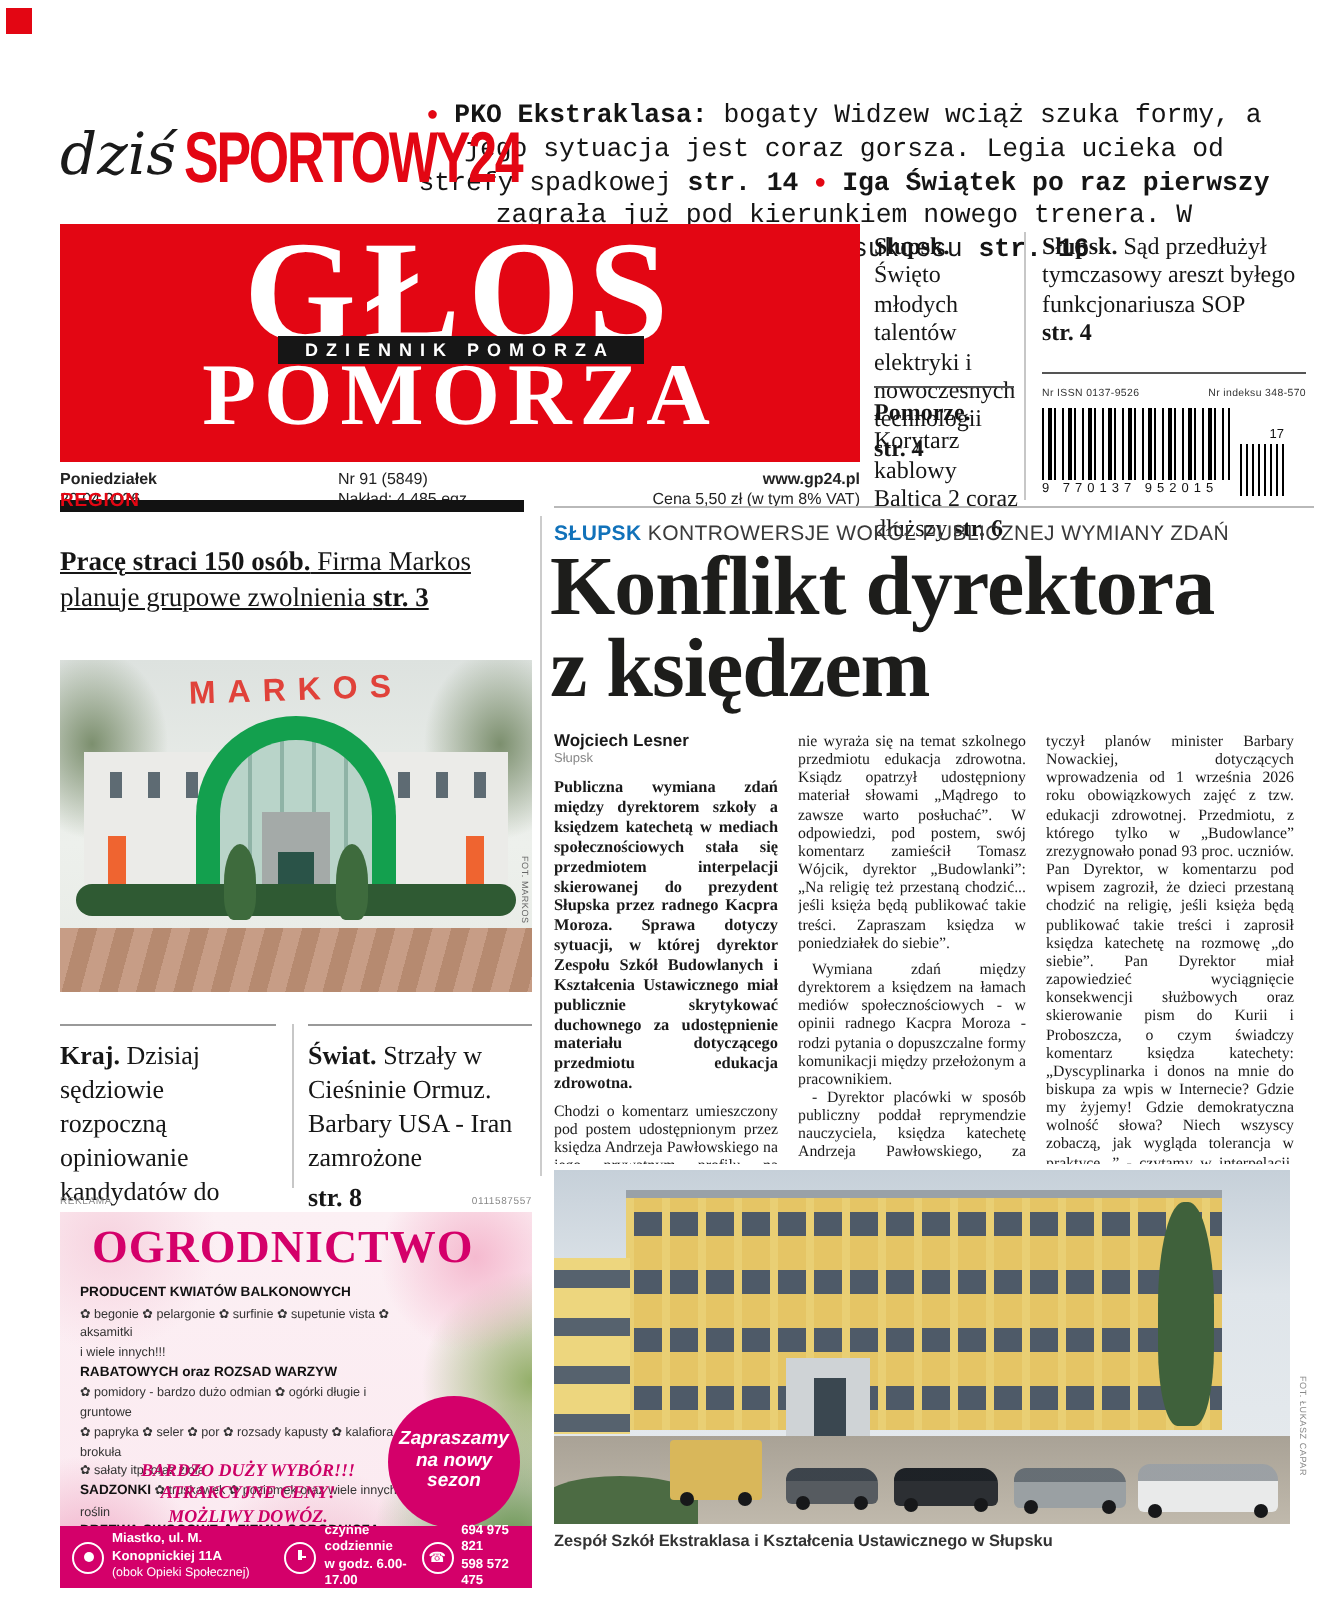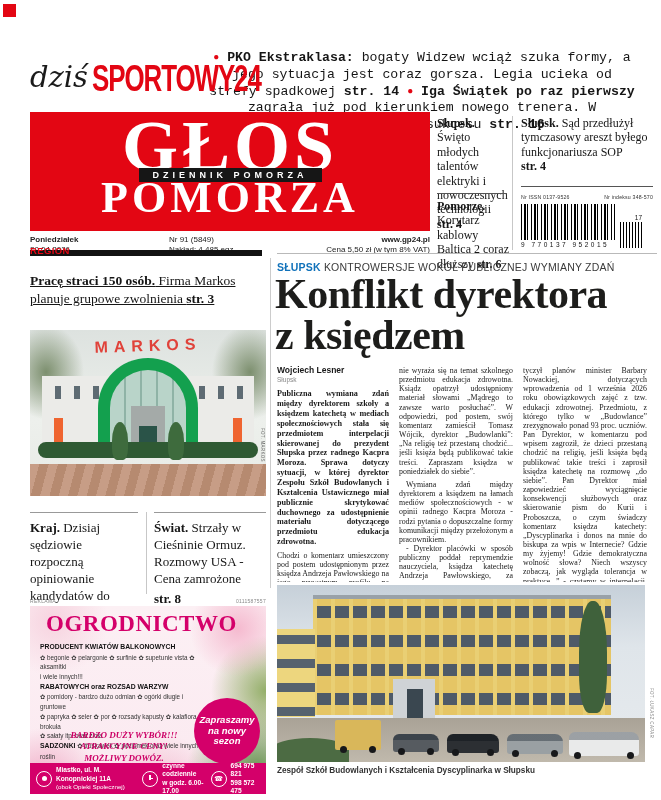--- a/index.html
+++ b/index.html
@@ -231,21 +231,21 @@
     <div class="abs m-sign">MARKOS</div>
     <div class="abs m-credit">FOT. MARKOS</div>
   </div>
 
   <div class="abs leftbrief" style="left:30px;width:108px;">
     <b>Kraj.</b><span> Dzisiaj sędziowie rozpoczną opiniowanie kandydatów do KRS</span>
     <div class="pg">str. 6</div>
   </div>
   <div class="abs vline" style="left:146px;top:512px;height:82px;"></div>
   <div class="abs leftbrief" style="left:154px;width:112px;">
-    <b>Świat.</b><span> Strzały w Cieśninie Ormuz. Rozmowy USA - Cena zamrożone</span>
+    <b>Świat.</b><span> Strzały w Cieśninie Ormuz. Barbary USA - Iran zamrożone</span>
     <div class="pg">str. 8</div>
   </div>
 
   <div class="abs reklamarow">
     <span>REKLAMA</span>
     <span>0111587557</span>
   </div>
 
   <div class="abs ad">
     <div class="abs ad-title">OGRODNICTWO</div>
@@ -324,15 +324,15 @@
     <div class="abs s-conifer"></div>
     <div class="abs s-ground"></div>
     <div class="abs s-bush"></div>
     <div class="car" style="left:58px;bottom:12px;width:46px;height:30px;background:#d9b75a;border-radius:2px;"></div>
     <div class="car" style="left:116px;bottom:10px;width:46px;height:18px;background:linear-gradient(180deg,rgba(35,45,55,.5) 0 35%,rgba(0,0,0,0) 35%),#565b60;"></div>
     <div class="car" style="left:170px;bottom:9px;width:52px;height:19px;background:linear-gradient(180deg,rgba(20,25,30,.6) 0 35%,rgba(0,0,0,0) 35%),#2c2f33;"></div>
     <div class="car" style="left:230px;bottom:8px;width:56px;height:20px;background:linear-gradient(180deg,rgba(40,50,60,.45) 0 35%,rgba(0,0,0,0) 35%),#9aa0a3;"></div>
     <div class="car" style="left:292px;bottom:6px;width:70px;height:24px;background:linear-gradient(180deg,rgba(40,50,60,.4) 0 35%,rgba(0,0,0,0) 35%),#e9eaea;"></div>
   </div>
   <div class="abs s-credit">FOT. ŁUKASZ CAPAR</div>
-  <div class="abs caption">Zespół Szkół Budowlanych i Kształcenia Dyscyplinarka w Słupsku</div>
+  <div class="abs caption">Zespół Szkół Ekstraklasa i Kształcenia Ustawicznego w Słupsku</div>
 
 </div>
 
 </body></html>

